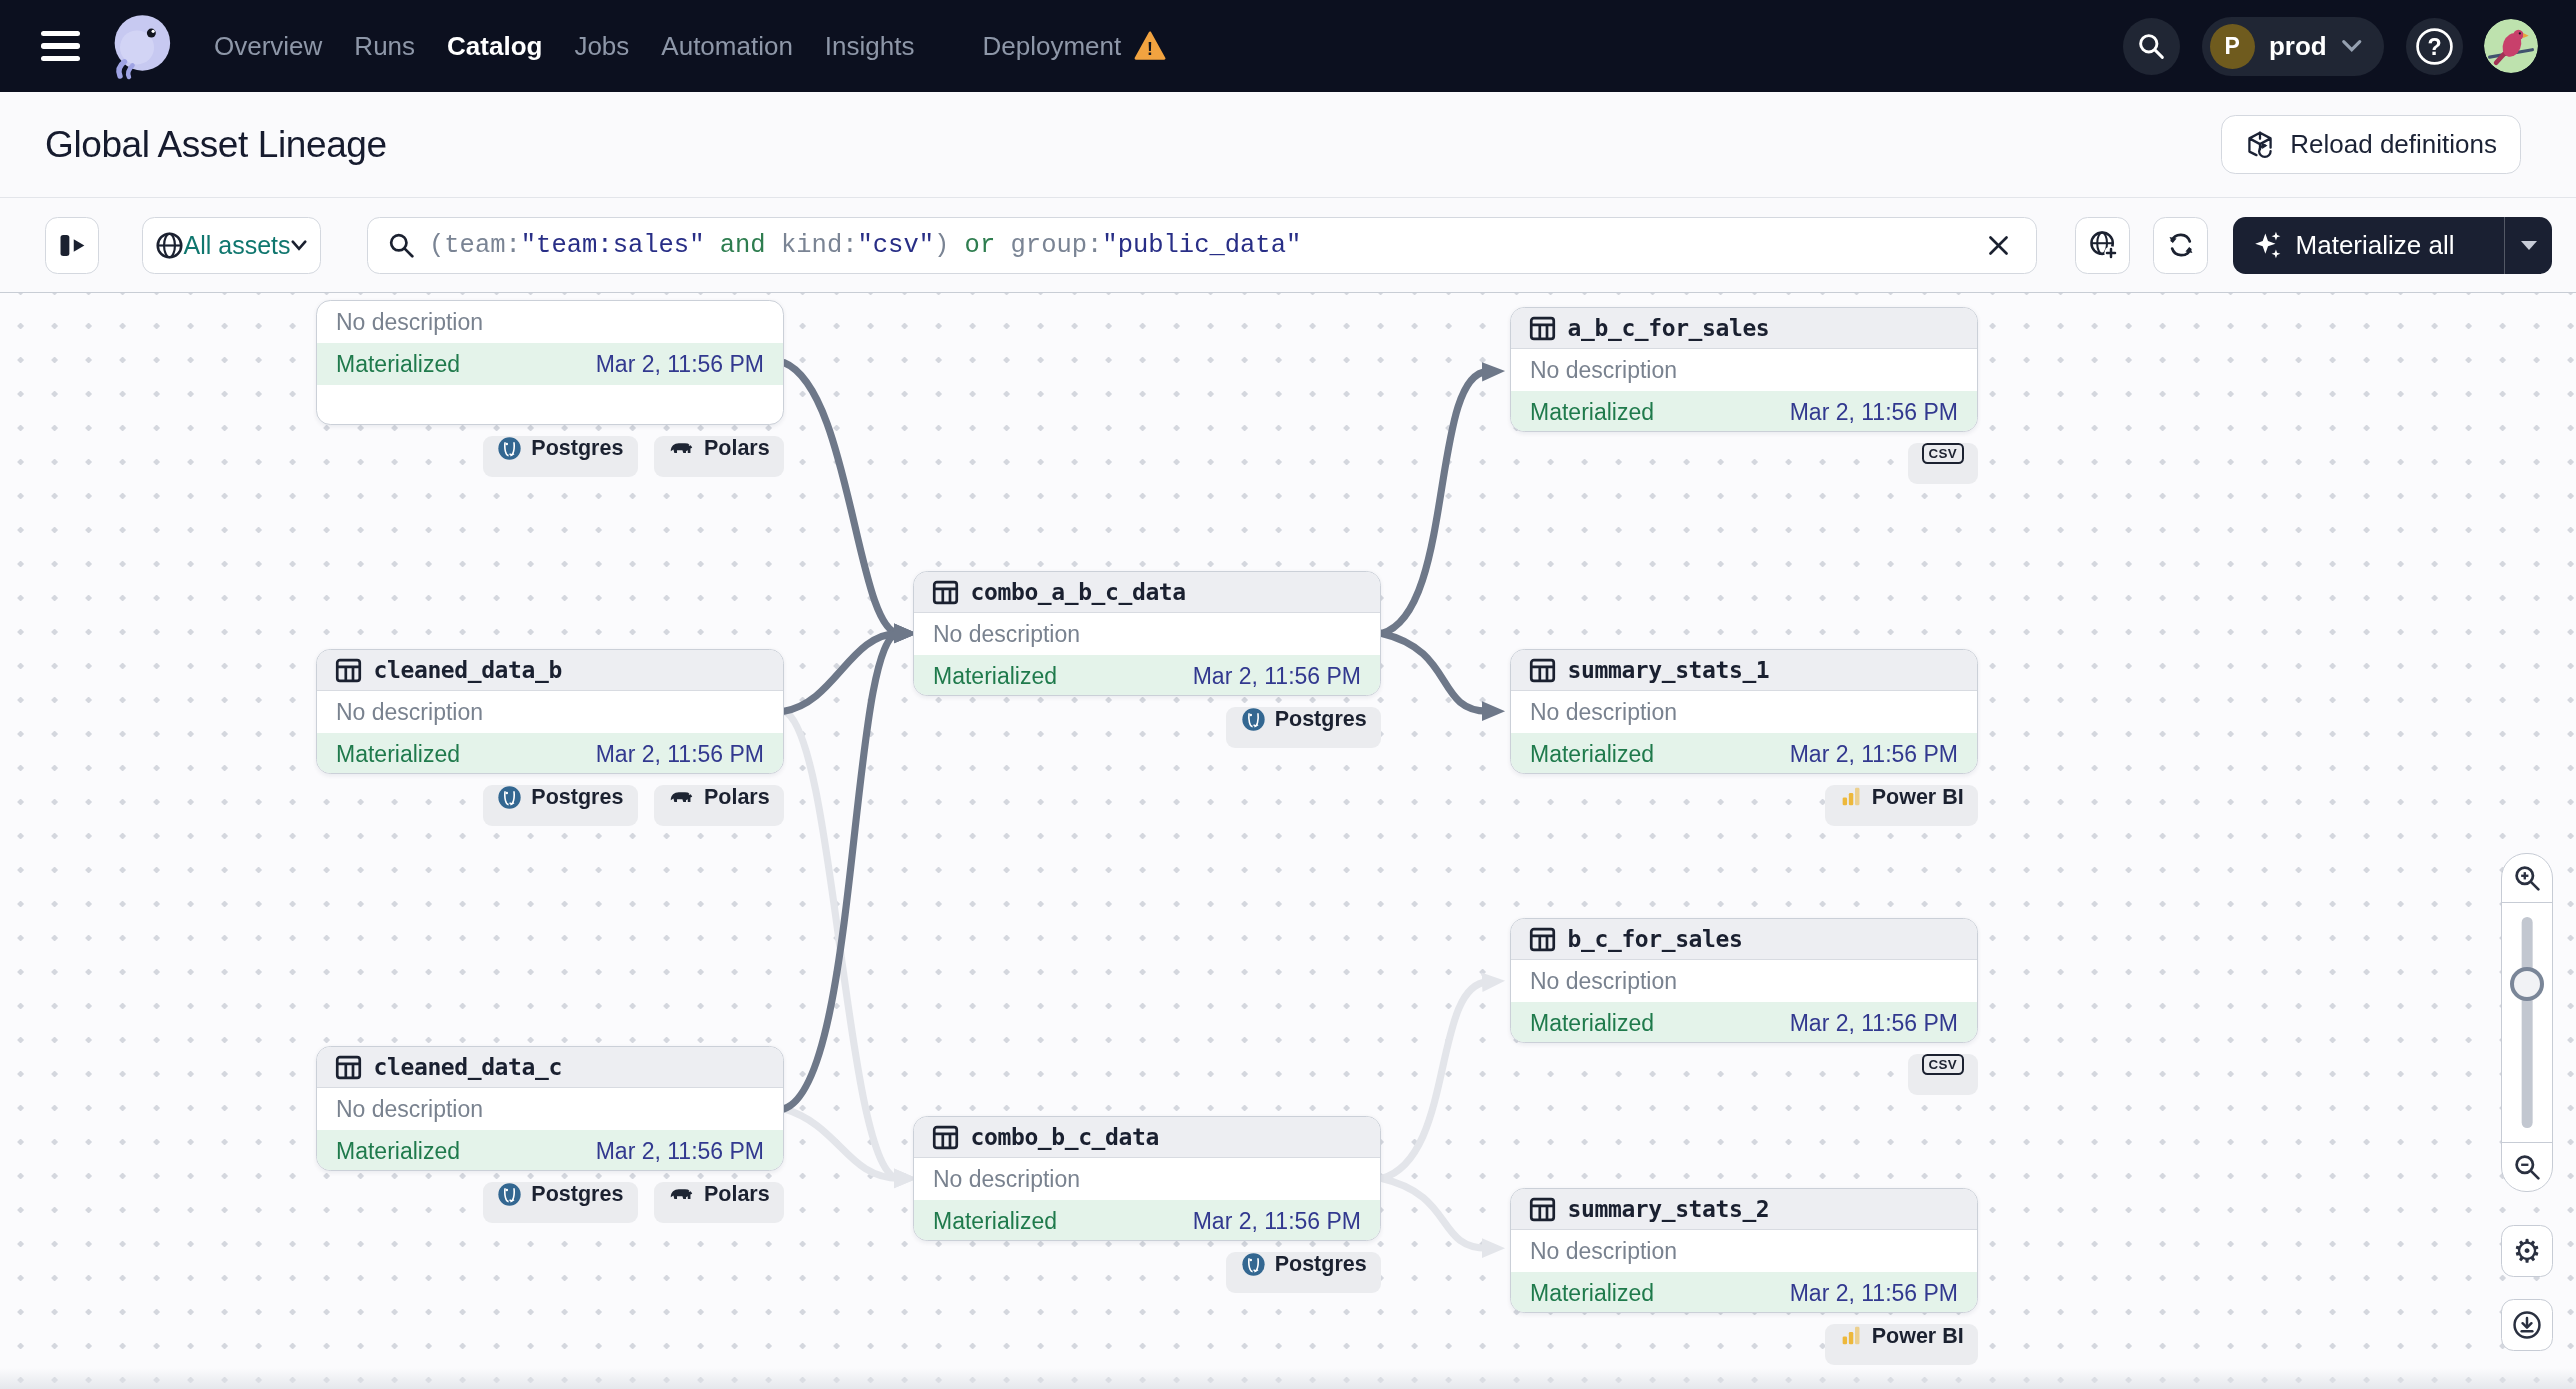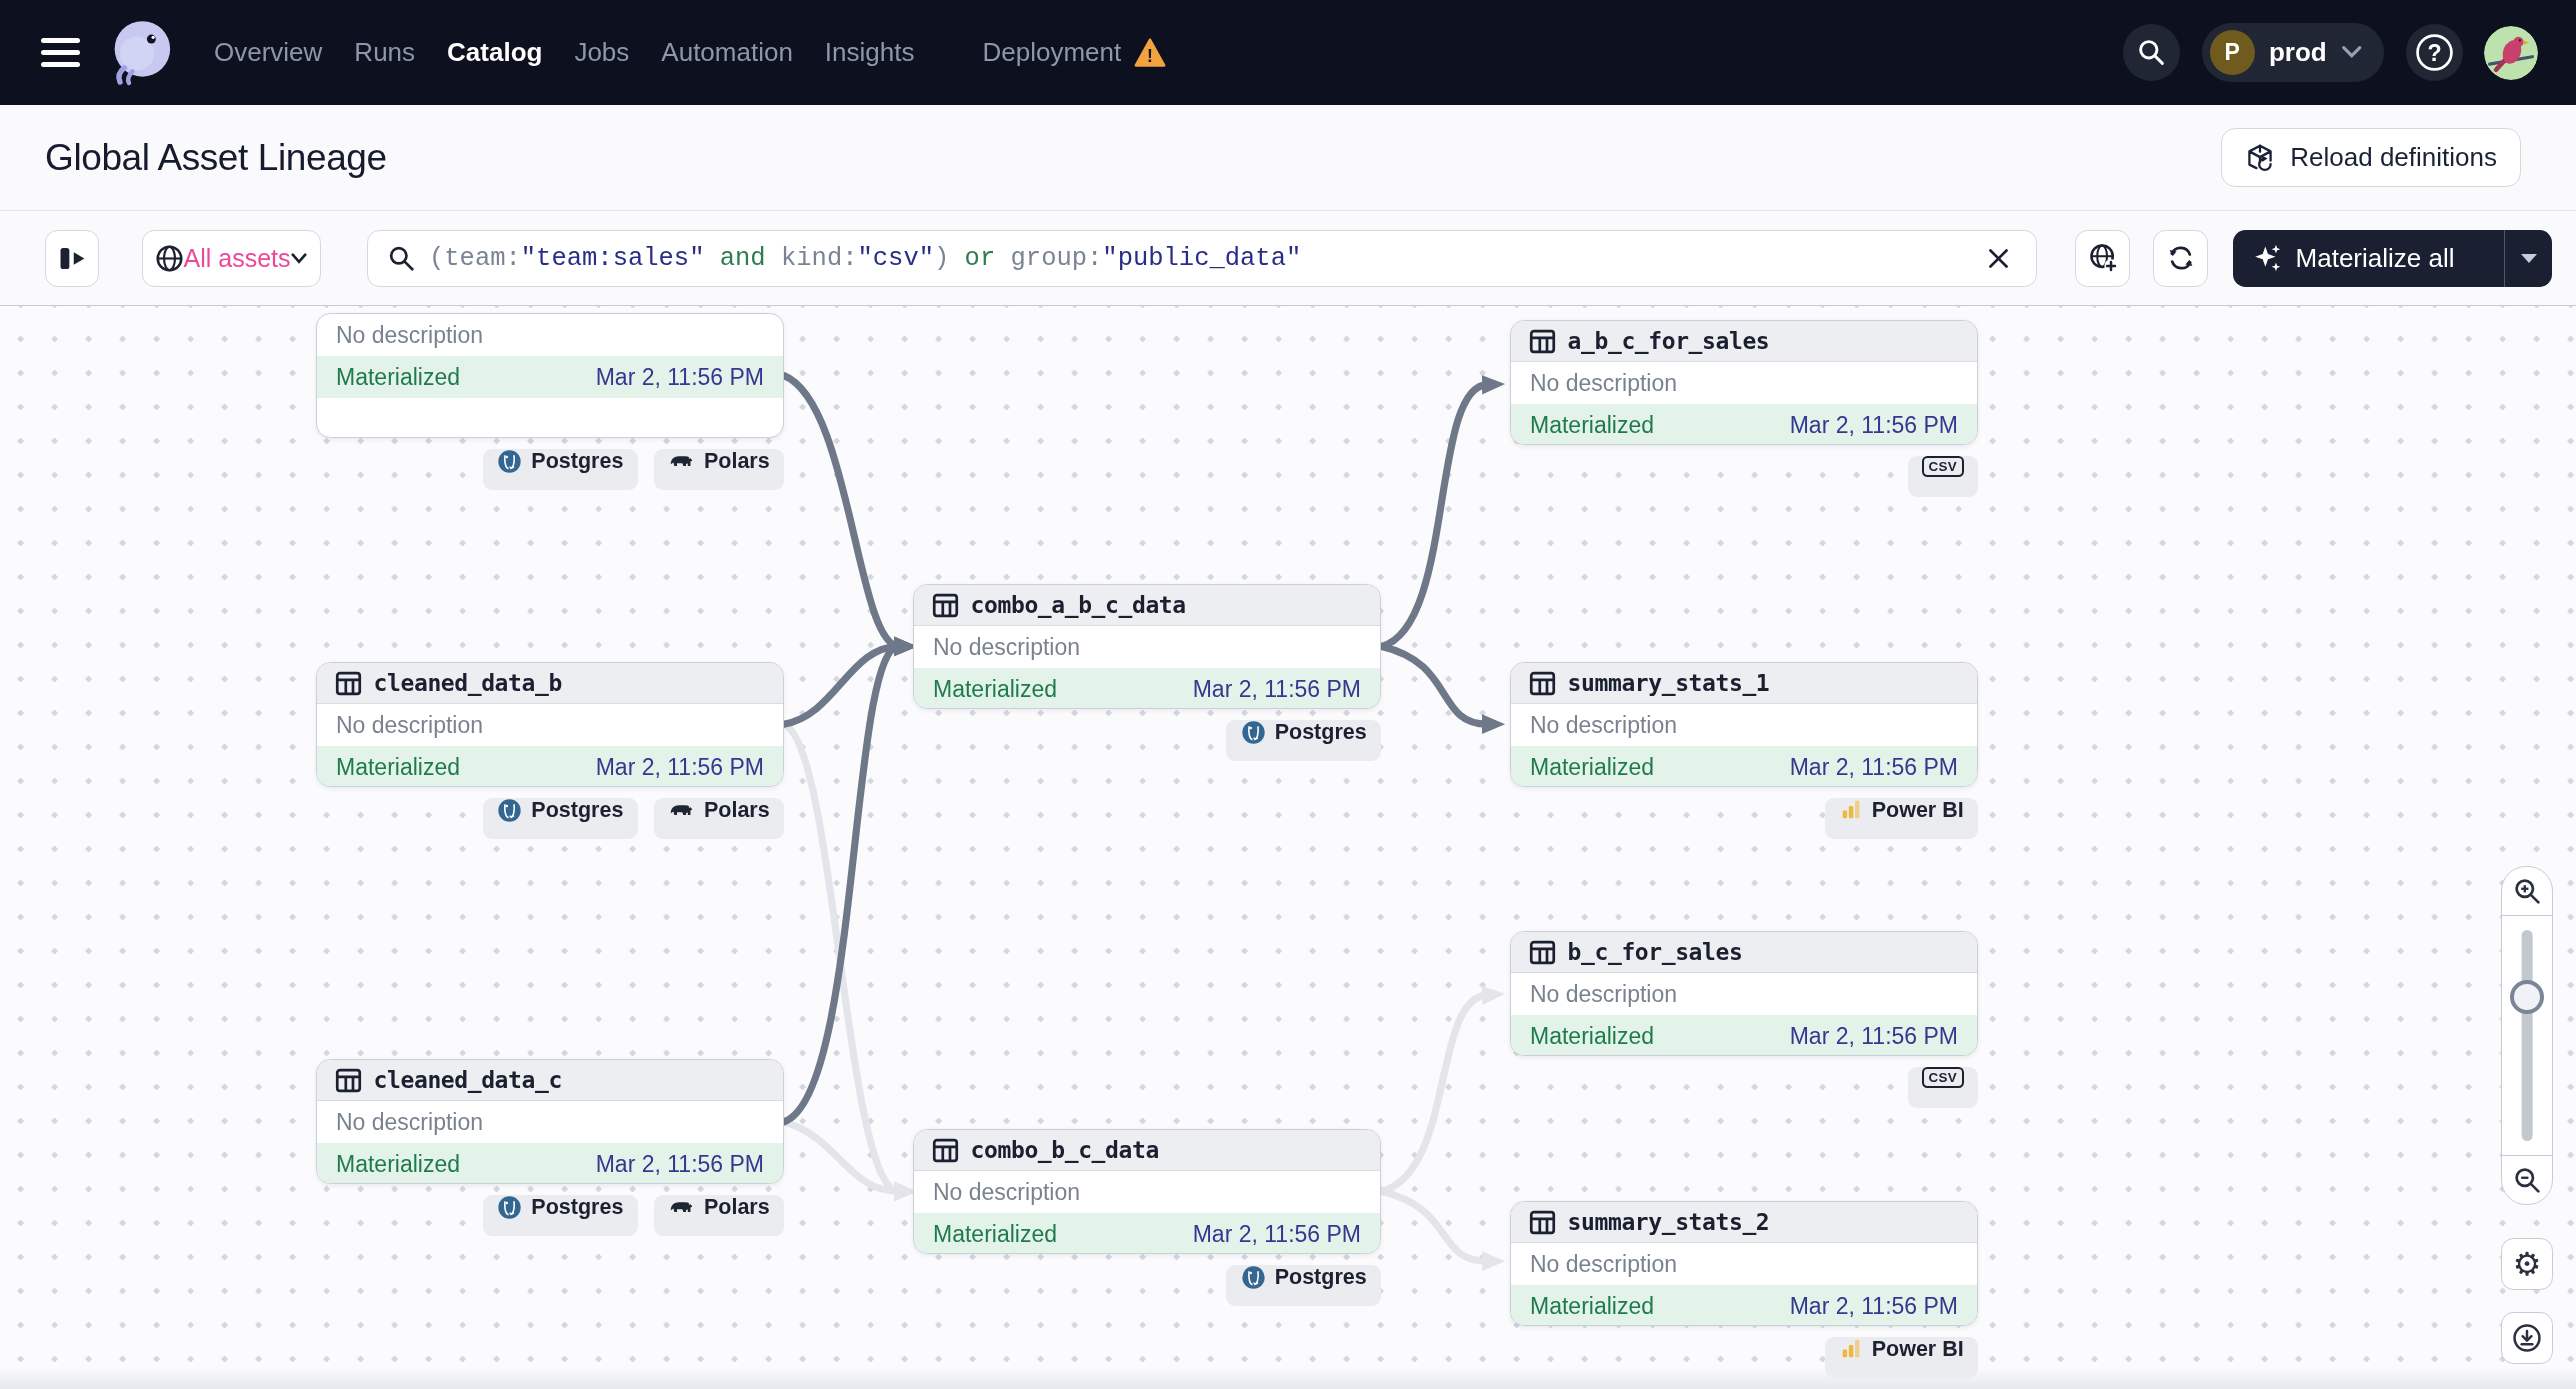--- a/index.html
+++ b/index.html
@@ -1,21 +1,21 @@
 <!DOCTYPE html>
 <html style="font-size:14.3px"><head>
 <meta charset="utf-8">
 <style>
   * { margin:0; padding:0; box-sizing:border-box; }
   html,body { width:2576px; height:1389px; overflow:hidden; background:#fff;
               font-family:"Liberation Sans", sans-serif; }
   .app { width:2576px; height:1389px; display:flex; flex-direction:column; position:relative; }
 
   
-  .topnav { height:105px; background:#0C101F; display:flex; align-items:center; padding:0 38px 0 41px; flex:none; }
+  .topnav { height:92px; background:#0C101F; display:flex; align-items:center; padding:0 38px 0 41px; flex:none; }
   .hamburger { width:39px; height:30px; display:flex; flex-direction:column; justify-content:space-between; cursor:pointer; }
   .hamburger span { display:block; height:5.4px; border-radius:2.7px; background:#fff; }
   .logo { width:77px; height:77px; margin-left:23px; }
   .navlinks { display:flex; align-items:center; gap:32px; margin-left:34px; }
   .navlink { font-size:26px; font-weight:500; color:#8E97A8; cursor:pointer; white-space:nowrap; }
   .navlink.active { color:#FFFFFF; font-weight:600; }
   .navlink-wrap { display:flex; align-items:center; gap:12.5px;margin-left:36px; }
   .nav-right { margin-left:auto; display:flex; align-items:center; gap:21.5px; }
   .circle-btn { width:57px; height:57px; border-radius:50%; background:#202634; display:flex; align-items:center; justify-content:center; cursor:pointer; }
   .prod-pill { height:59px; border-radius:29.5px; background:#202634; display:flex; align-items:center; gap:14.3px; padding:0 21.5px 0 8px; cursor:pointer; }
@@ -25,21 +25,21 @@
 
   
   .pagehead { height:106px; background:#FAFAFC; border-bottom:1.8px solid #E3E5EA; display:flex; align-items:center; justify-content:space-between; padding:0 55px 0 45px; flex:none; }
   .page-title { font-size:37px; font-weight:400; color:#161B2E; letter-spacing:-0.4px; }
   .reload-btn { height:59px; border:1.8px solid #D4D8DF; background:#fff; border-radius:14.3px; display:flex; align-items:center; gap:15px; padding:0 23px; font-size:26px; font-weight:500; color:#1B2235; cursor:pointer; }
 
   
   .toolbar { height:95px; background:#FAFAFC; border-bottom:1.8px solid #C8CDD5; display:flex; align-items:center; padding:0 24px 0 45px; flex:none; }
   .tool-btn { height:57px; border:1.8px solid #D4D8DF; background:#fff; border-radius:12.5px; display:flex; align-items:center; justify-content:center; cursor:pointer; }
   .panel-btn { width:54px; }
-  .scope-btn { width:179px; margin-left:43px; gap:0; font-size:25px; font-weight:500; color:#ec4899; }
+  .scope-btn { width:179px; margin-left:43px; gap:0; font-size:25px; font-weight:500; color:#0f766e; }
   .searchfield { flex:1; height:57px; margin-left:46px; border:1.8px solid #D4D8DF; background:#fff; border-radius:12.5px; display:flex; align-items:center; padding:0 18px 0 19.7px; }
   .query { flex:1; font-family:"Liberation Mono", monospace; font-size:25.5px; white-space:pre; margin-left:14.3px; }
   .q-plain { color:#7A8494; }
   .q-str { color:#282E86; }
   .q-op { color:#2E7D4F; }
   .clear-btn { width:39px; height:39px; display:flex; align-items:center; justify-content:center; cursor:pointer; }
   .globeplus-btn { width:55px; margin-left:38px; }
   .refresh-btn { width:55px; margin-left:23px; }
   .materialize { margin-left:25px; height:57px; background:#1A2032; border-radius:12.5px; display:flex; align-items:stretch; color:#fff; cursor:pointer;gap:28px; }
   .mat-main { display:flex; align-items:center; gap:12.5px; padding:0 21.5px 0 19.7px; font-size:26px; font-weight:500; }

